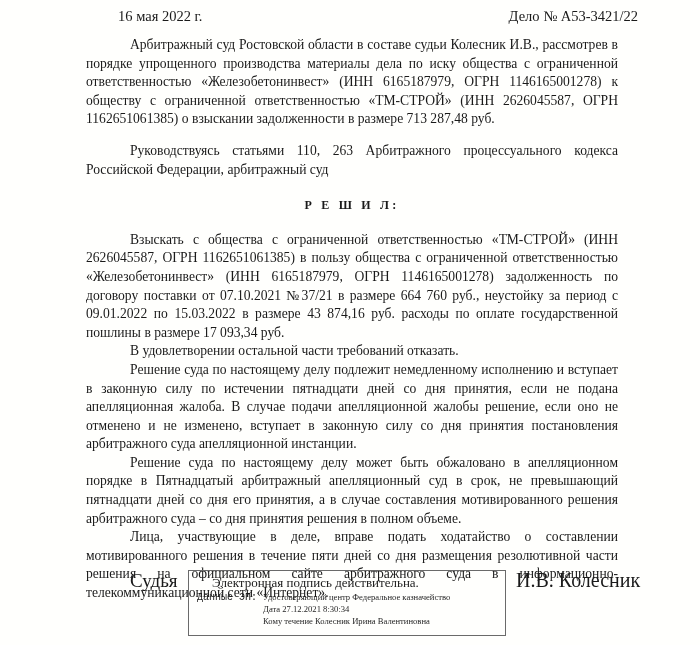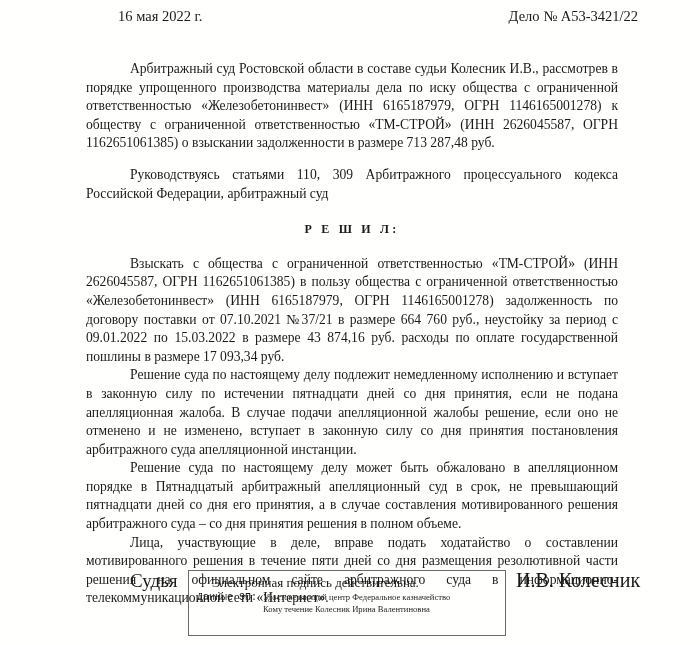--- a/index.html
+++ b/index.html
@@ -35,21 +35,21 @@
     align-items: baseline;
     font-size: 14.5px;
     line-height: 17px;
   }
   .doc-header .date-field { white-space: nowrap; }
   .doc-header .case-field { white-space: nowrap; }
 
   
   .body-block {
     position: absolute;
-    top: 60px;
+    top: 36px;
     left: 86px;
     width: 532px;
     font-size: 13.6px;
     line-height: 18.6px;
     text-align: justify;
     text-justify: inter-word;
   }
 
   p.para {
     margin: 0;
@@ -138,45 +138,47 @@
 
   <div class="doc-header">
     <span class="date-field">16 мая 2022 г.</span>
     <span class="case-field">Дело № А53-3421/22</span>
   </div>
 
   <div class="body-block">
 
     <p class="para">Арбитражный суд Ростовской области в составе судьи Колесник И.В., рассмотрев в порядке упрощенного производства материалы дела по иску общества с ограниченной ответственностью «Железобетонинвест» (ИНН 6165187979, ОГРН 1146165001278) к обществу с ограниченной ответственностью «ТМ-СТРОЙ» (ИНН 2626045587, ОГРН 1162651061385) о взыскании задолженности в размере 713 287,48 руб.</p>
 
-    <p class="para gap-before">Руководствуясь статьями 110, 309 Арбитражного процессуального кодекса Российской Федерации, арбитражный суд</p>
+    <p class="para gap-before">Руководствуясь статьями 110, 263 Арбитражного процессуального кодекса Российской Федерации, арбитражный суд</p>
 
     <p class="resolve-heading">Р Е Ш И Л:</p>
 
     <p class="para">Взыскать с общества с ограниченной ответственностью «ТМ-СТРОЙ» (ИНН 2626045587, ОГРН 1162651061385) в пользу общества с ограниченной ответственностью «Железобетонинвест» (ИНН 6165187979, ОГРН 1146165001278) задолженность по договору поставки от 07.10.2021 №37/21 в размере 664 760 руб., неустойку за период с 09.01.2022 по 15.03.2022 в размере 43 874,16 руб. расходы по оплате государственной пошлины в размере 17 093,34 руб.</p>
 
+    <p class="para tight">В удовлетворении остальной части требований отказать.</p>
 
     <p class="para tight">Решение суда по настоящему делу подлежит немедленному исполнению и вступает в законную силу по истечении пятнадцати дней со дня принятия, если не подана апелляционная жалоба. В случае подачи апелляционной жалобы решение, если оно не отменено и не изменено, вступает в законную силу со дня принятия постановления арбитражного суда апелляционной инстанции.</p>
 
     <p class="para tight">Решение суда по настоящему делу может быть обжаловано в апелляционном порядке в Пятнадцатый арбитражный апелляционный суд в срок, не превышающий пятнадцати дней со дня его принятия, а в случае составления мотивированного решения арбитражного суда – со дня принятия решения в полном объеме.</p>
 
     <p class="para tight">Лица, участвующие в деле, вправе подать ходатайство о составлении мотивированного решения в течение пяти дней со дня размещения резолютивной части решения на официальном сайте арбитражного суда в информационно-телекоммуникационной сети «Интернет».</p>
 
   </div>
 
   <div class="signature-area">
 
     <span class="judge-label">Судья</span>
 
     <div class="sig-box">
       <div class="sig-valid">Электронная подпись действительна.</div>
       <div class="sig-details">
         <span class="sig-details-label">Данные ЭП:</span>
         <div class="sig-details-lines">
           <div>Удостоверяющий центр Федеральное казначейство</div>
+          <div>Дата 27.12.2021 8:30:34</div>
           <div>Кому течение Колесник Ирина Валентиновна</div>
         </div>
       </div>
     </div>
 
     <span class="judge-name">И.В. Колесник</span>
 
   </div>
 
 </div>

